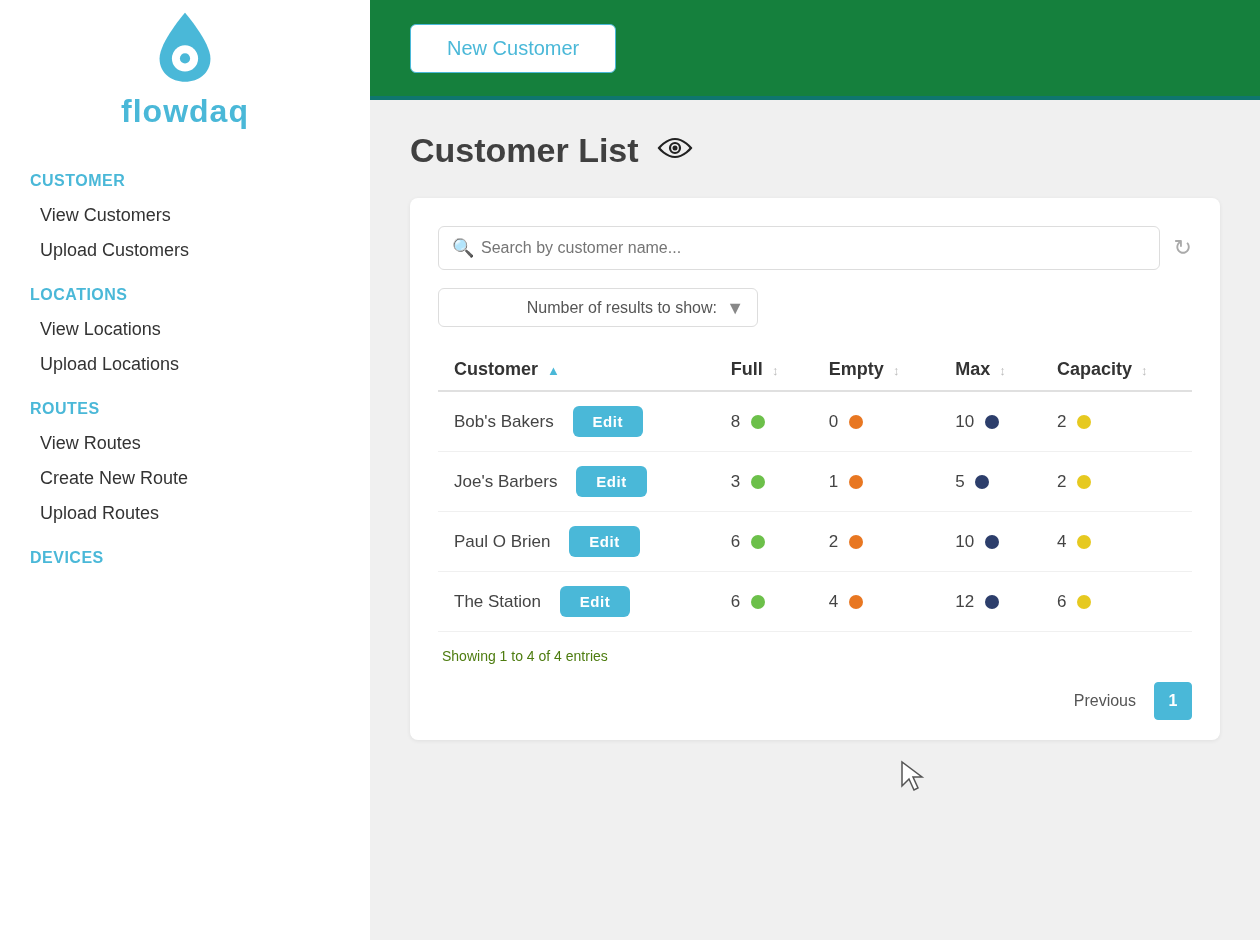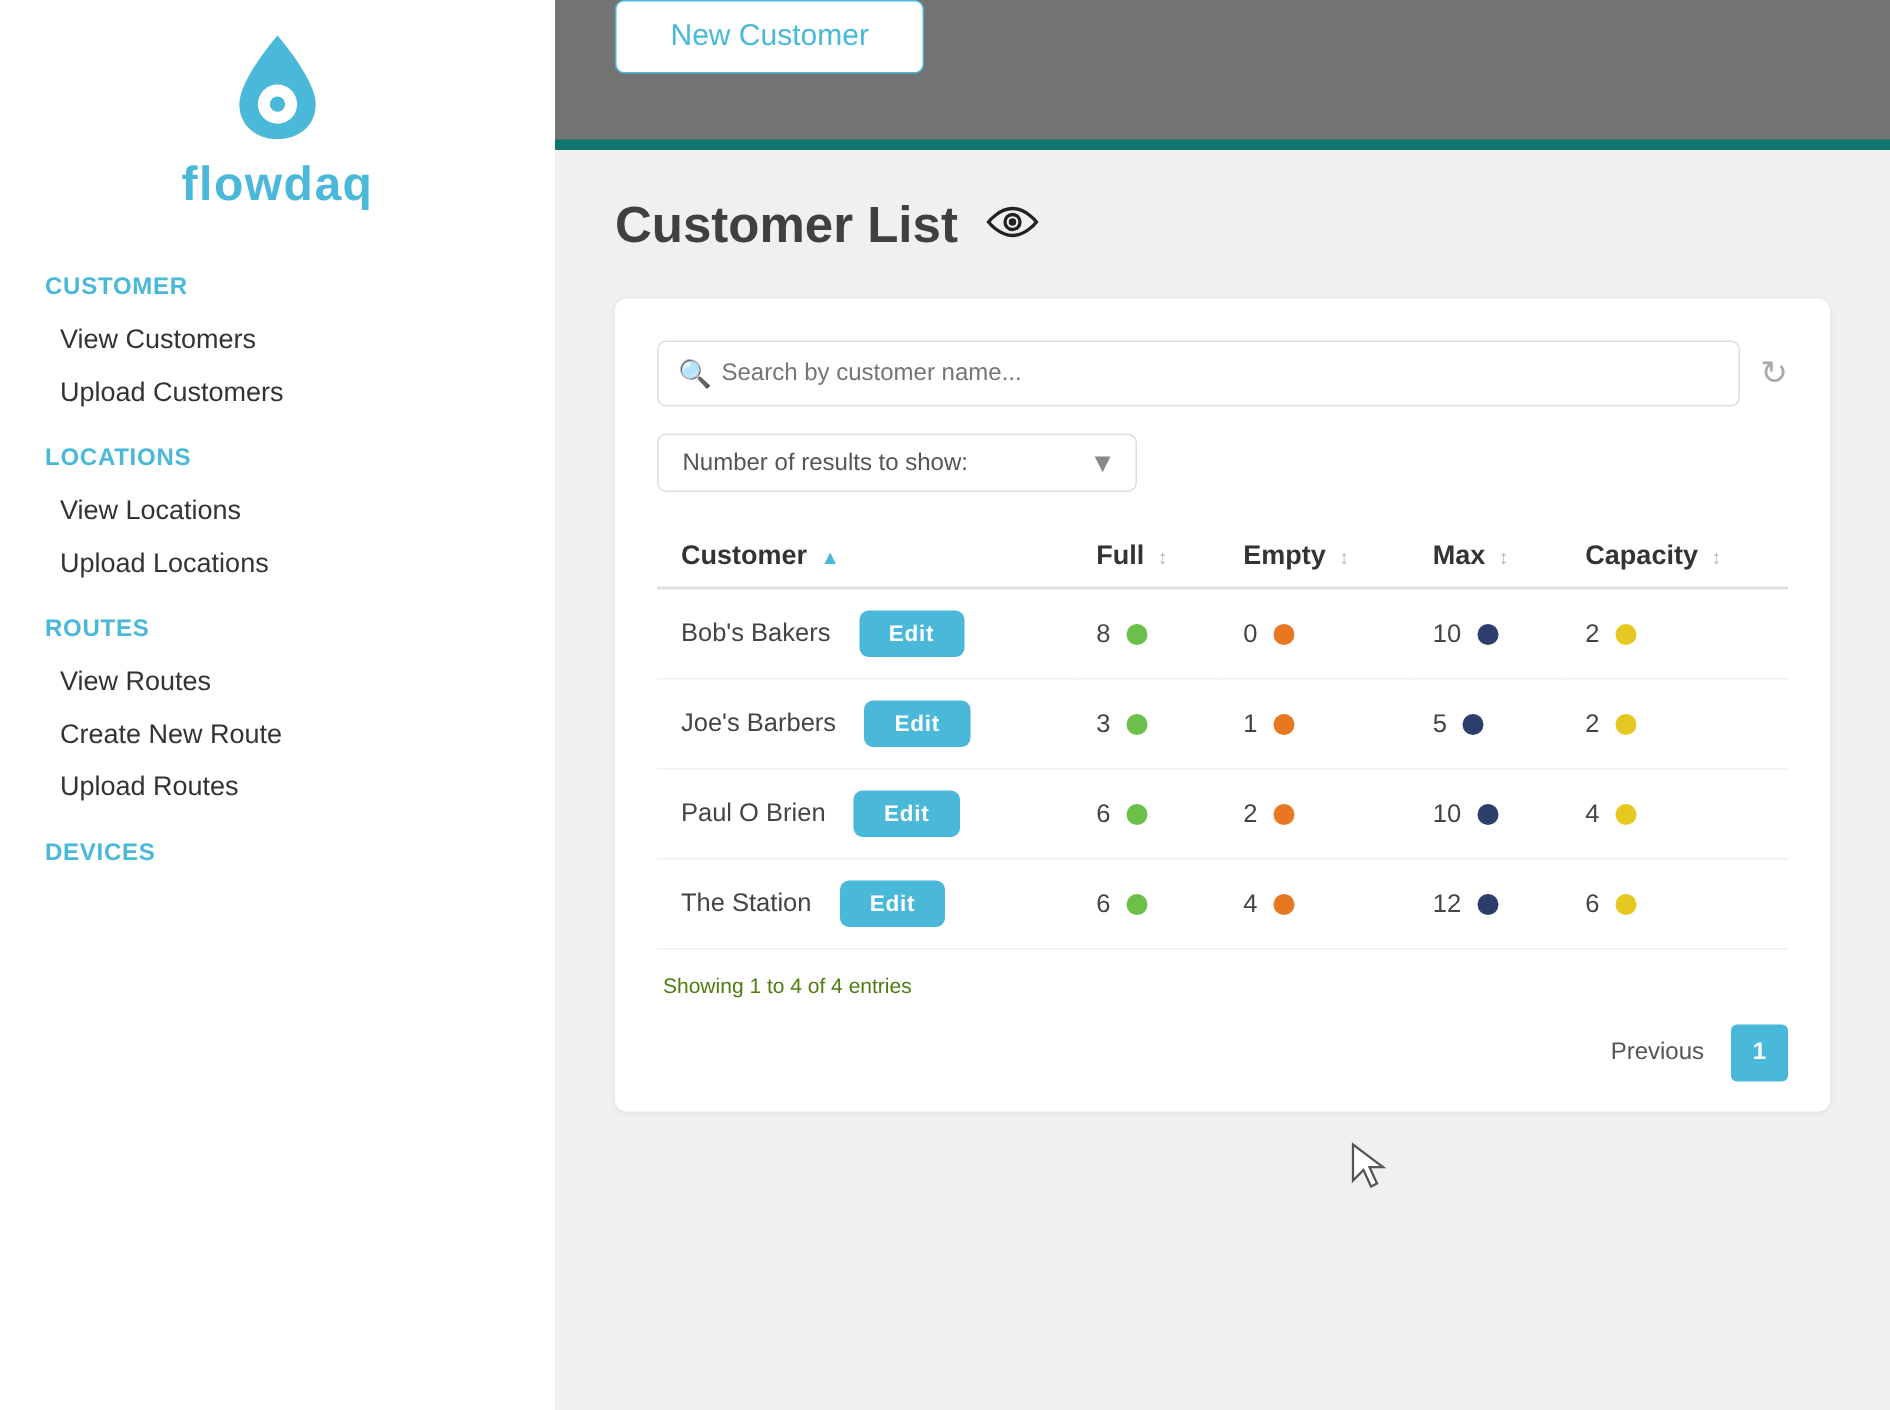--- a/index.html
+++ b/index.html
@@ -3,21 +3,21 @@
   <meta charset="utf-8">
   <style>
     * { box-sizing: border-box; margin: 0; padding: 0; }
     body { font-family: Arial, sans-serif; background: #f0f0f0; display: flex; min-height: 940px; width: 1260px; overflow: hidden; }
 
     
     #sidebar {
       width: 370px;
       min-width: 370px;
       background: #fff;
-      padding: 20px 30px;
+      padding: 9px 30px;
       display: flex;
       flex-direction: column;
       gap: 0;
     }
 
     .logo-area {
       display: flex;
       flex-direction: column;
       align-items: center;
       padding-bottom: 24px;
@@ -53,25 +53,25 @@
       border-radius: 4px;
     }
 
     
     #topbar {
       position: absolute;
       left: 370px;
       top: 0;
       right: 0;
       height: 100px;
-      background: #737373;
+      background: #15803d;
       display: flex;
-      align-items: flex-start;
+      align-items: center;
       padding: 0 40px;
-      border-bottom: 7px solid #0f766e;
+      border-bottom: 4px solid #0f766e;
       z-index: 10;
     }
 
     #new-customer-btn {
       border: 1.5px solid #4ab8d8;
       background: #fff;
       color: #4ab8d8;
       font-size: 20px;
       padding: 12px 36px;
       border-radius: 6px;
@@ -161,20 +161,21 @@
       border: 1.5px solid #ddd;
       border-radius: 6px;
       font-size: 16px;
       padding: 10px 40px 10px 16px;
       color: #555;
       background: #fff;
       appearance: none;
       cursor: pointer;
       min-width: 320px;
       position: relative;
+      text-align: right;
     }
 
     .select-wrapper {
       position: relative;
       display: inline-block;
     }
 
     .select-arrow {
       position: absolute;
       right: 14px;

